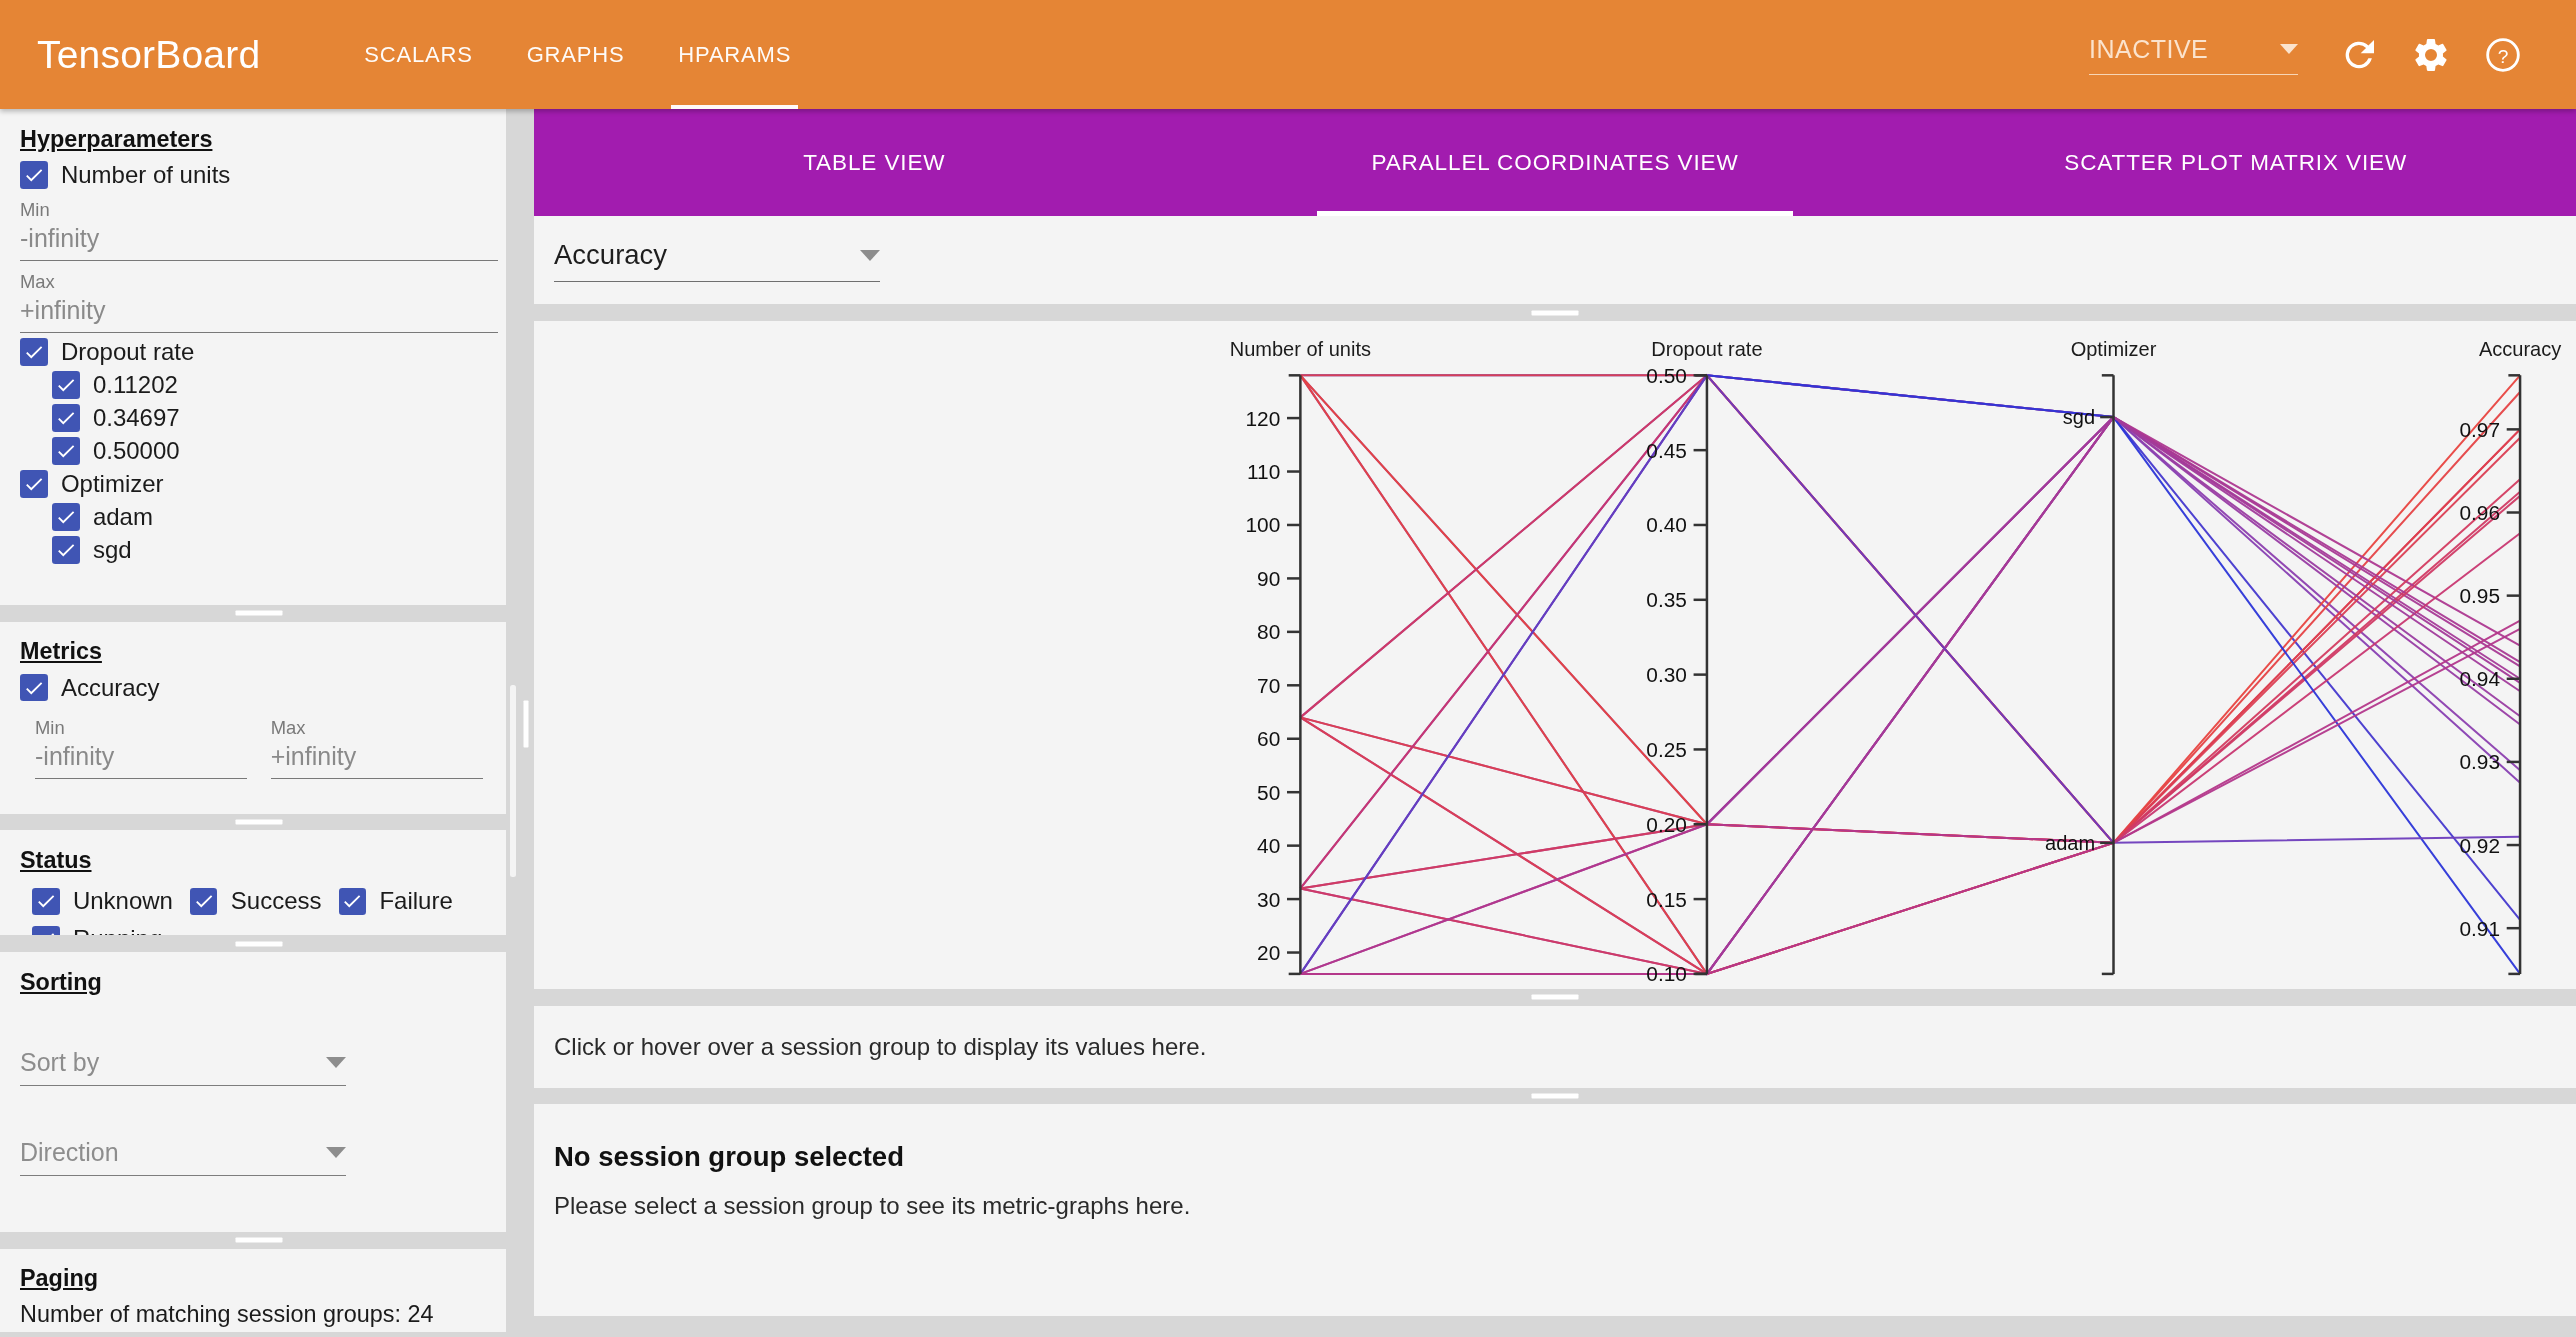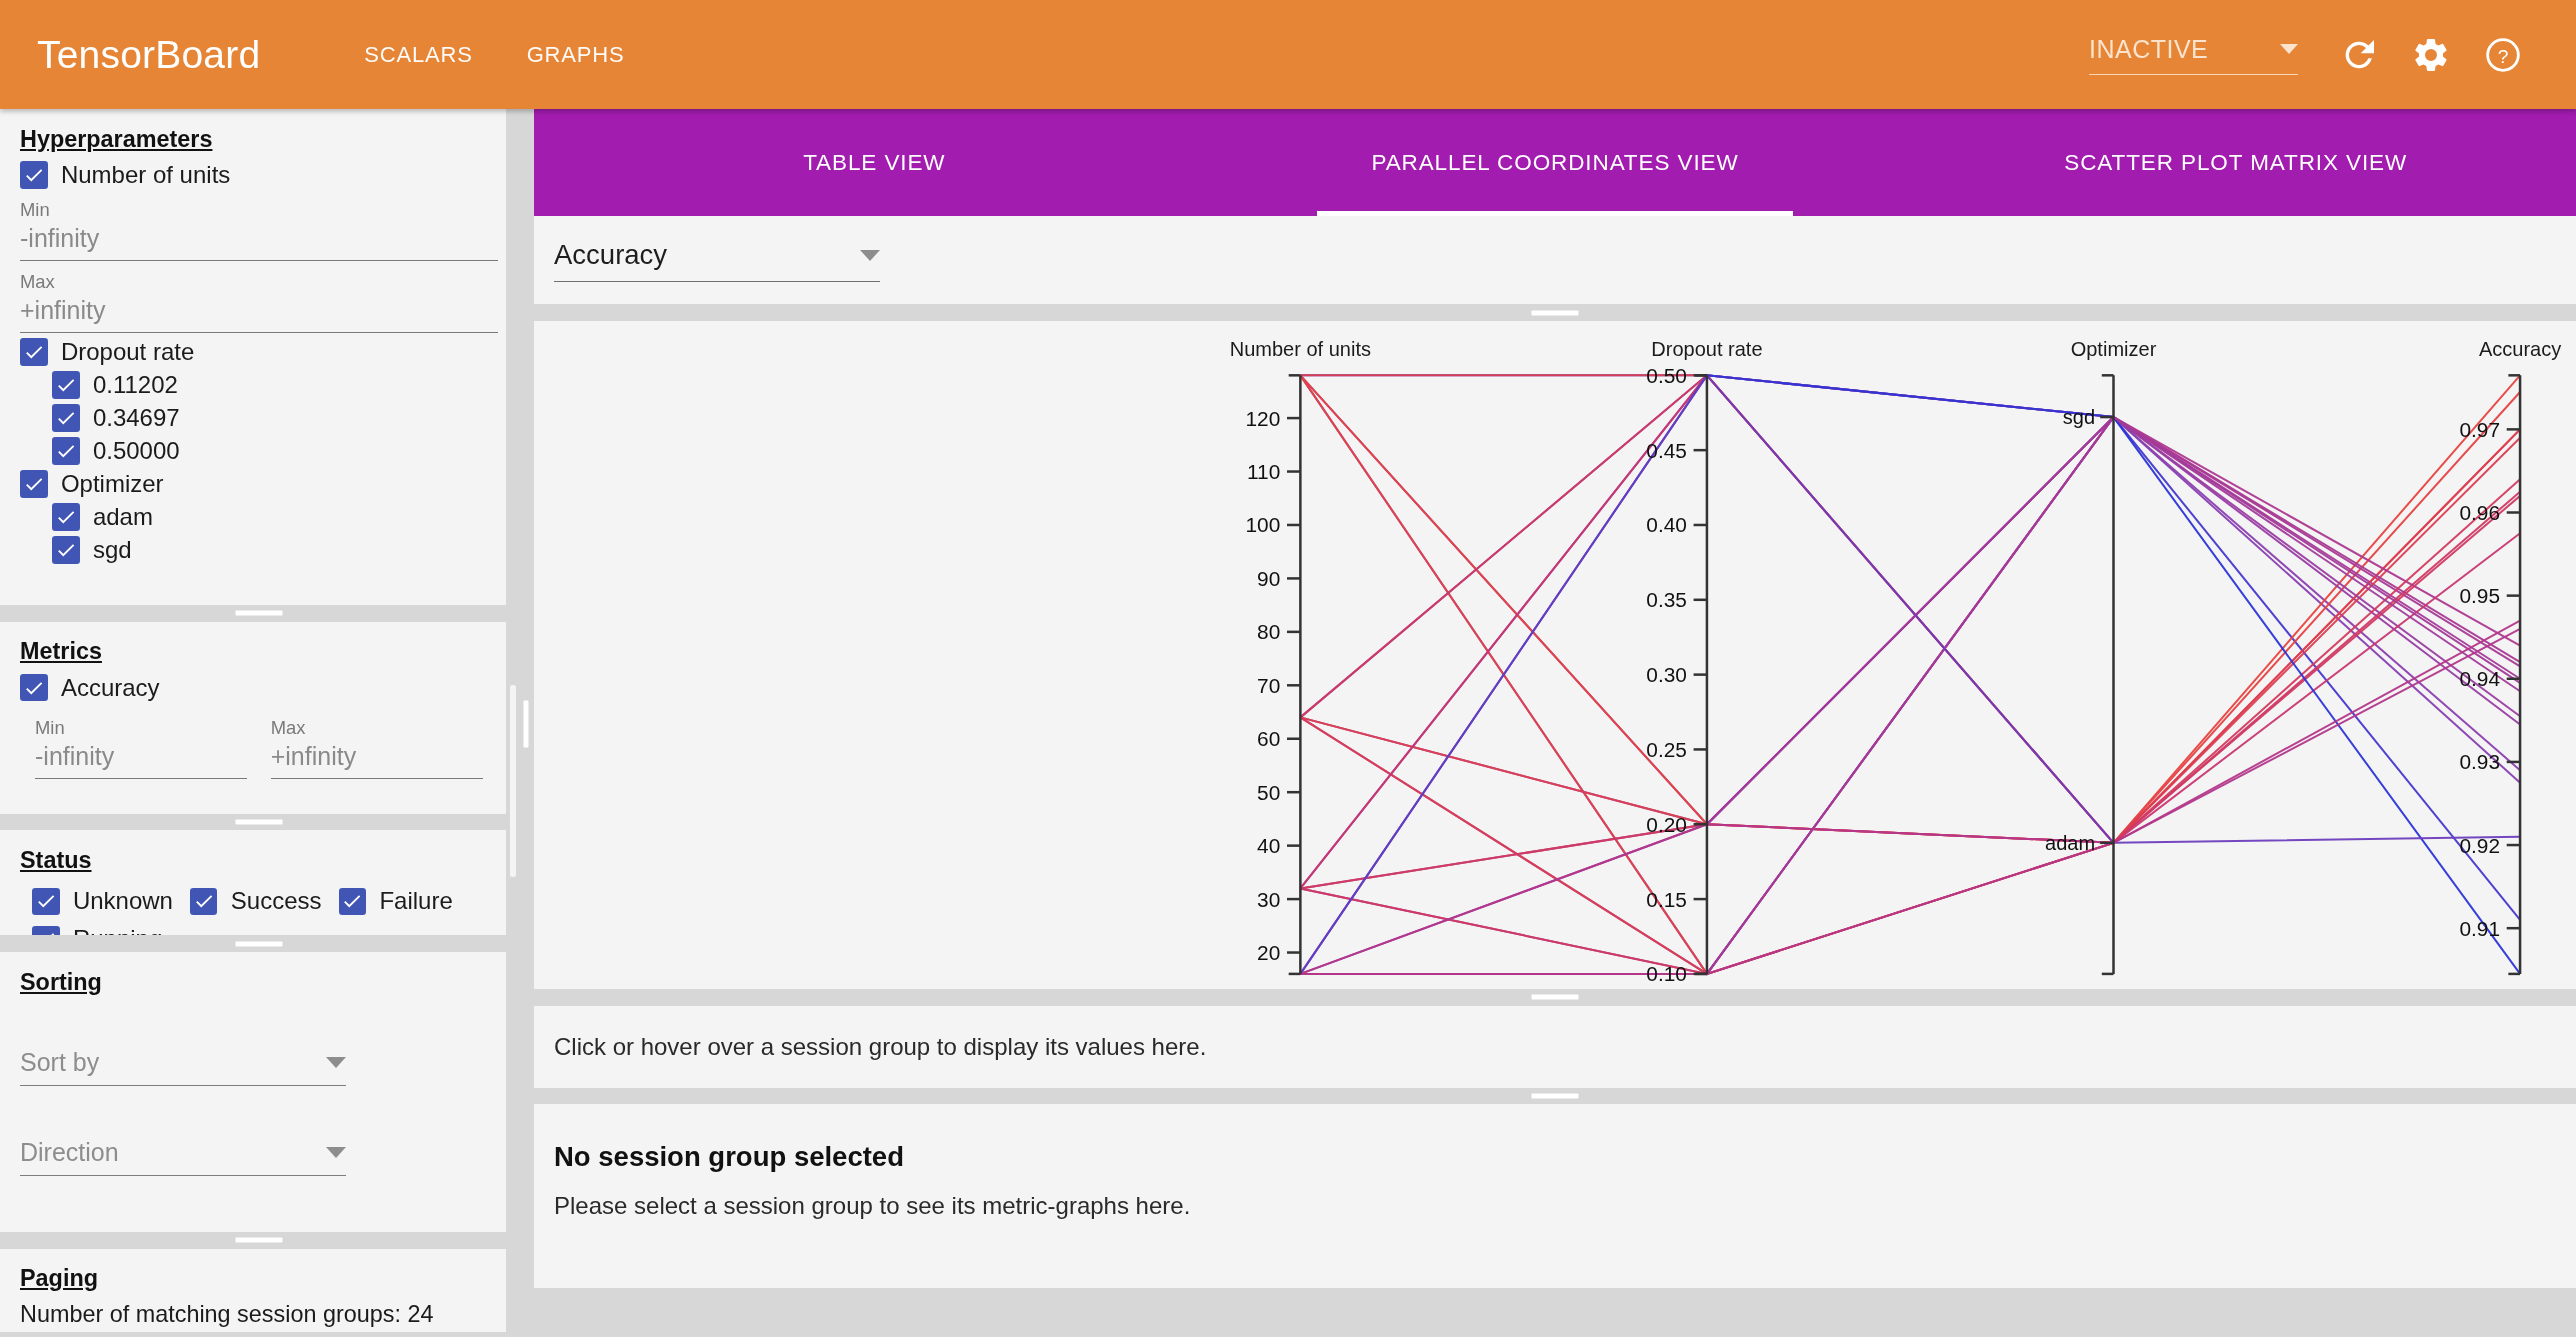--- a/index.html
+++ b/index.html
@@ -152,38 +152,41 @@
     width: 326px; border-bottom: 1.7px solid #6f6f6f; padding-bottom: 10px; cursor: pointer;
   }
   .colorby-value { font-size: 27.5px; color: #1e1e1e; }
 
   .chart-panel { position: relative; background: #f4f4f4; height: 668px; }
   .chart-panel svg { display: block; }
 
   .hover-panel { padding: 27px 20px; }
   .hover-text { font-size: 24px; color: #2a2a2a; }
 
-  .metric-panel { padding: 37px 31px 20px 20px; height: 184px; }
+  .metric-panel { padding: 37px 31px 20px 20px; height: 212px; }
   .metric-title { font-size: 27.5px; font-weight: bold; color: #111; margin-bottom: 18.4px; }
   .metric-sub { font-size: 24px; color: #2a2a2a; }
 </style>
 </head>
 <body>
 
 <div id="app">
 
   <div class="topbar">
     <div class="brand">TensorBoard</div>
 
     <div class="topnav">
       <div class="topnav-item">
         <span>SCALARS</span>
       </div>
       <div class="topnav-item">
         <span>GRAPHS</span>
+      </div>
+      <div class="topnav-item active">
+        <span>HPARAMS</span>
       </div>
     </div>
 
     <div class="topbar-right">
       <div class="runselect">
         <span class="rs-label">INACTIVE</span>
         <span class="caret-down"></span>
       </div>
       <div class="icon-btn">
         <svg width="40" height="40" viewBox="0 0 24 24">

